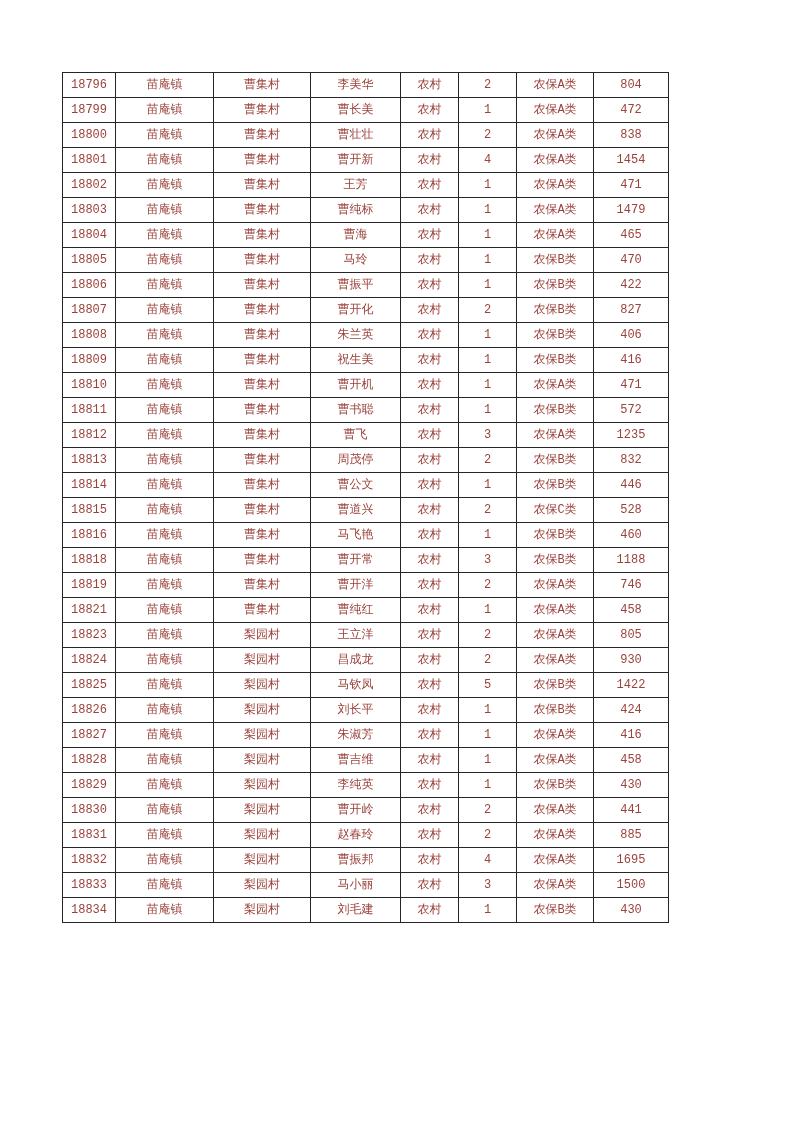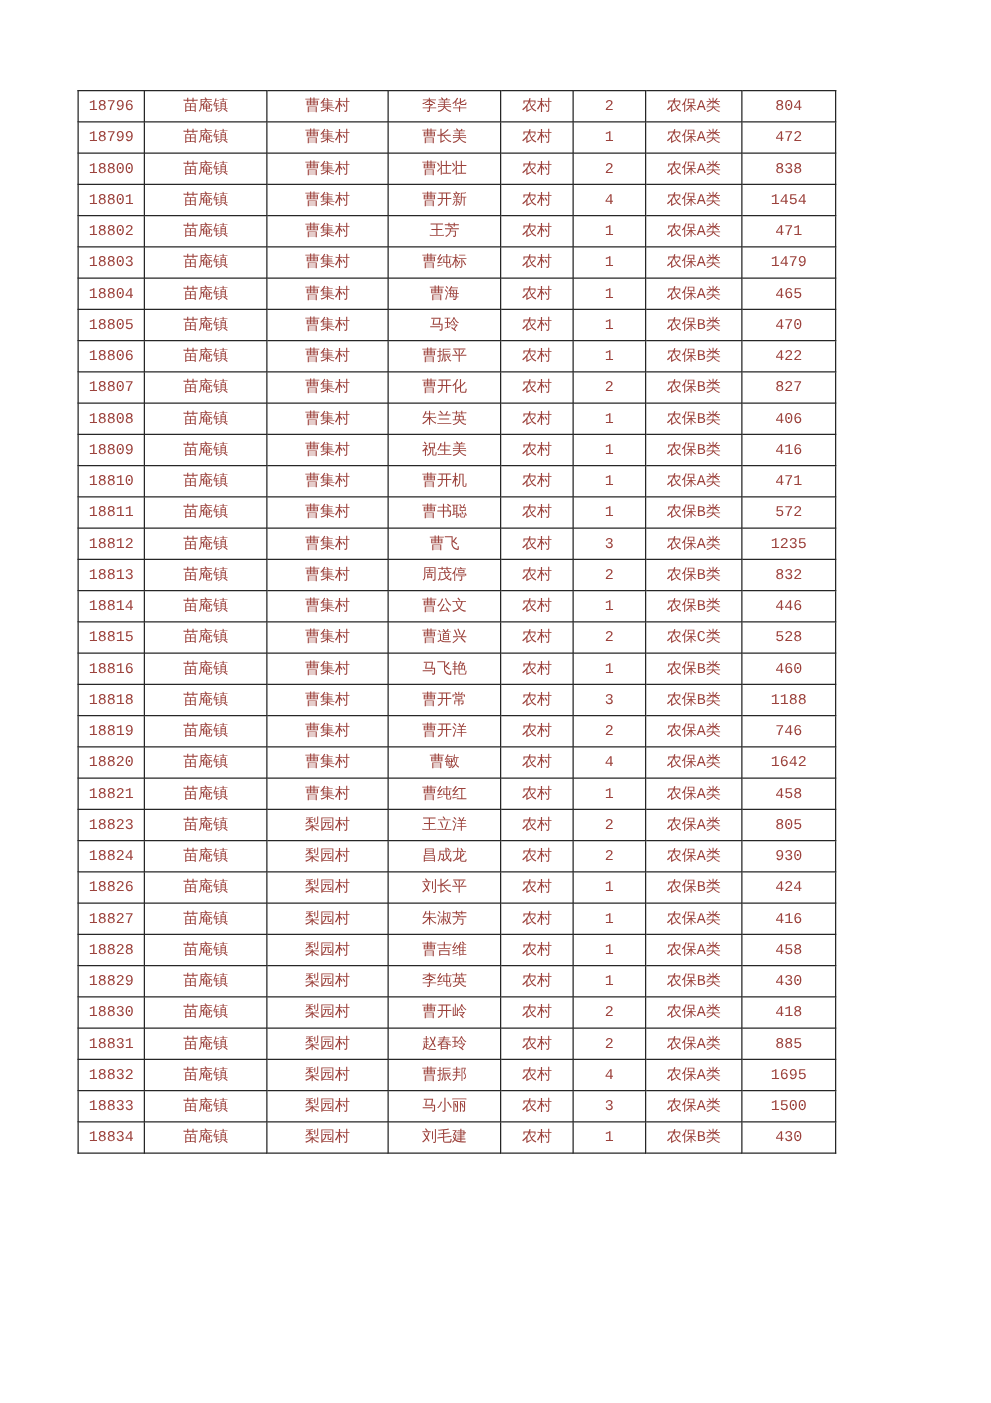--- a/index.html
+++ b/index.html
@@ -265,30 +265,20 @@
           <td>18819</td>
           <td>苗庵镇</td>
           <td>曹集村</td>
           <td>曹开洋</td>
           <td>农村</td>
           <td>2</td>
           <td>农保A类</td>
           <td>746</td>
         </tr>
         <tr>
-          <td>18820</td>
-          <td>苗庵镇</td>
-          <td>曹集村</td>
-          <td>曹敏</td>
-          <td>农村</td>
-          <td>4</td>
-          <td>农保A类</td>
-          <td>1642</td>
-        </tr>
-        <tr>
           <td>18821</td>
           <td>苗庵镇</td>
           <td>曹集村</td>
           <td>曹纯红</td>
           <td>农村</td>
           <td>1</td>
           <td>农保A类</td>
           <td>458</td>
         </tr>
         <tr>
@@ -305,20 +295,30 @@
           <td>18824</td>
           <td>苗庵镇</td>
           <td>梨园村</td>
           <td>昌成龙</td>
           <td>农村</td>
           <td>2</td>
           <td>农保A类</td>
           <td>930</td>
         </tr>
         <tr>
+          <td>18825</td>
+          <td>苗庵镇</td>
+          <td>梨园村</td>
+          <td>马钦凤</td>
+          <td>农村</td>
+          <td>5</td>
+          <td>农保B类</td>
+          <td>1422</td>
+        </tr>
+        <tr>
           <td>18826</td>
           <td>苗庵镇</td>
           <td>梨园村</td>
           <td>刘长平</td>
           <td>农村</td>
           <td>1</td>
           <td>农保B类</td>
           <td>424</td>
         </tr>
         <tr>
@@ -352,21 +352,21 @@
           <td>430</td>
         </tr>
         <tr>
           <td>18830</td>
           <td>苗庵镇</td>
           <td>梨园村</td>
           <td>曹开岭</td>
           <td>农村</td>
           <td>2</td>
           <td>农保A类</td>
-          <td>418</td>
+          <td>441</td>
         </tr>
         <tr>
           <td>18831</td>
           <td>苗庵镇</td>
           <td>梨园村</td>
           <td>赵春玲</td>
           <td>农村</td>
           <td>2</td>
           <td>农保A类</td>
           <td>885</td>

